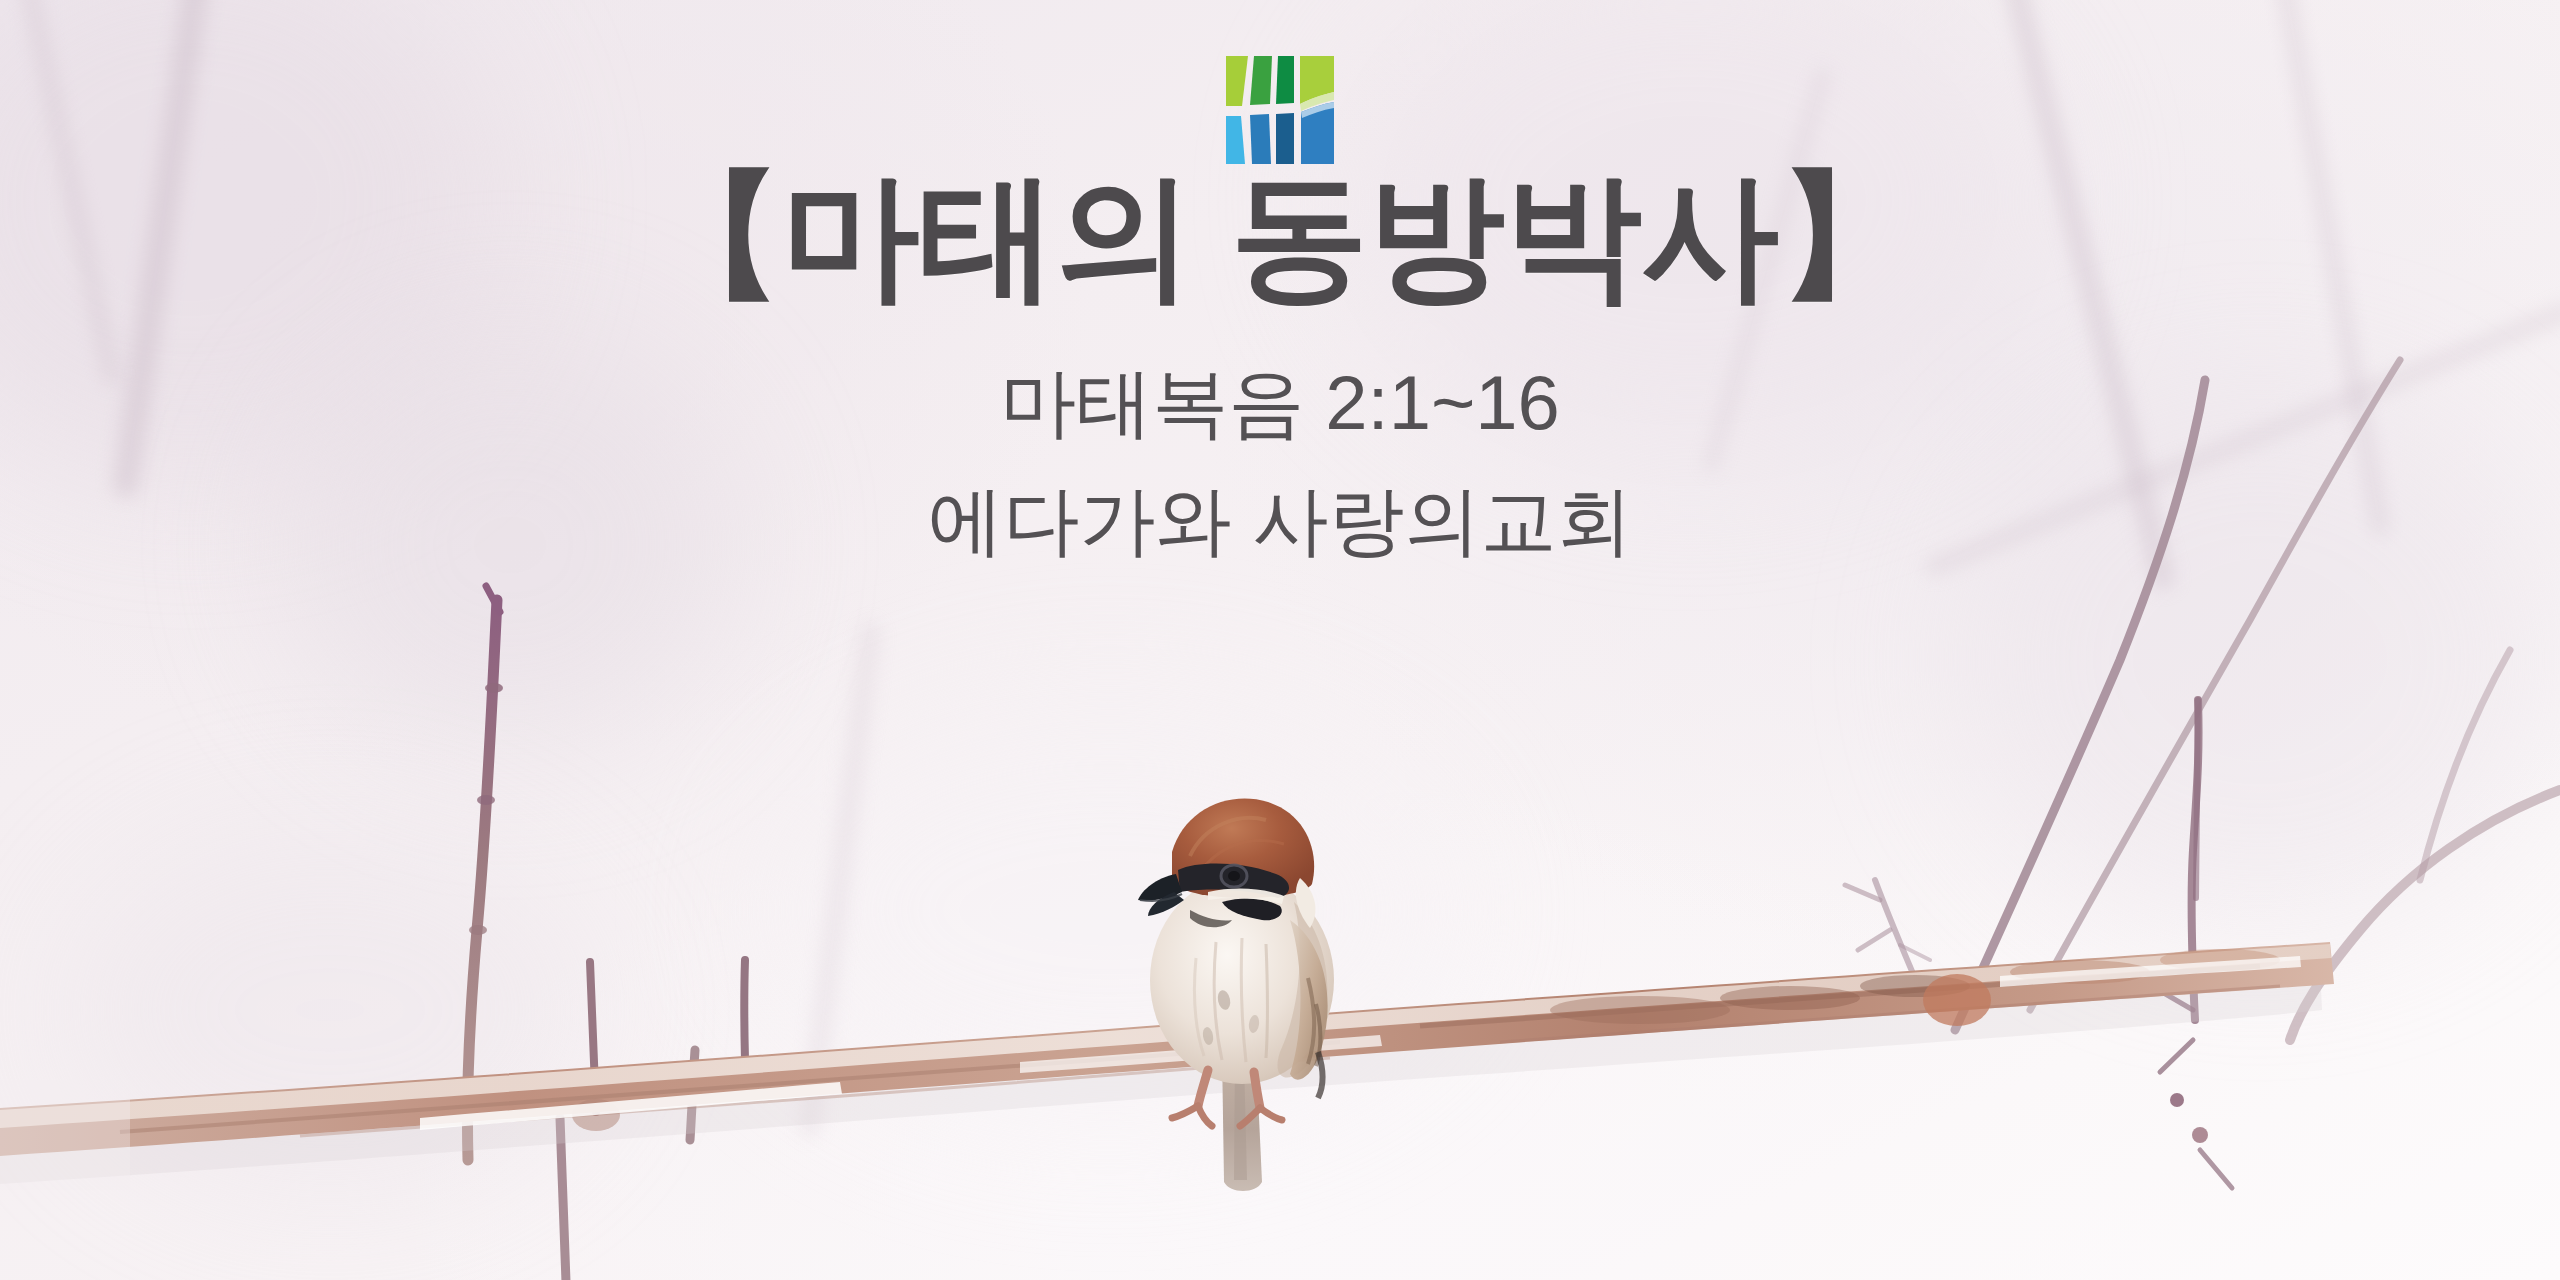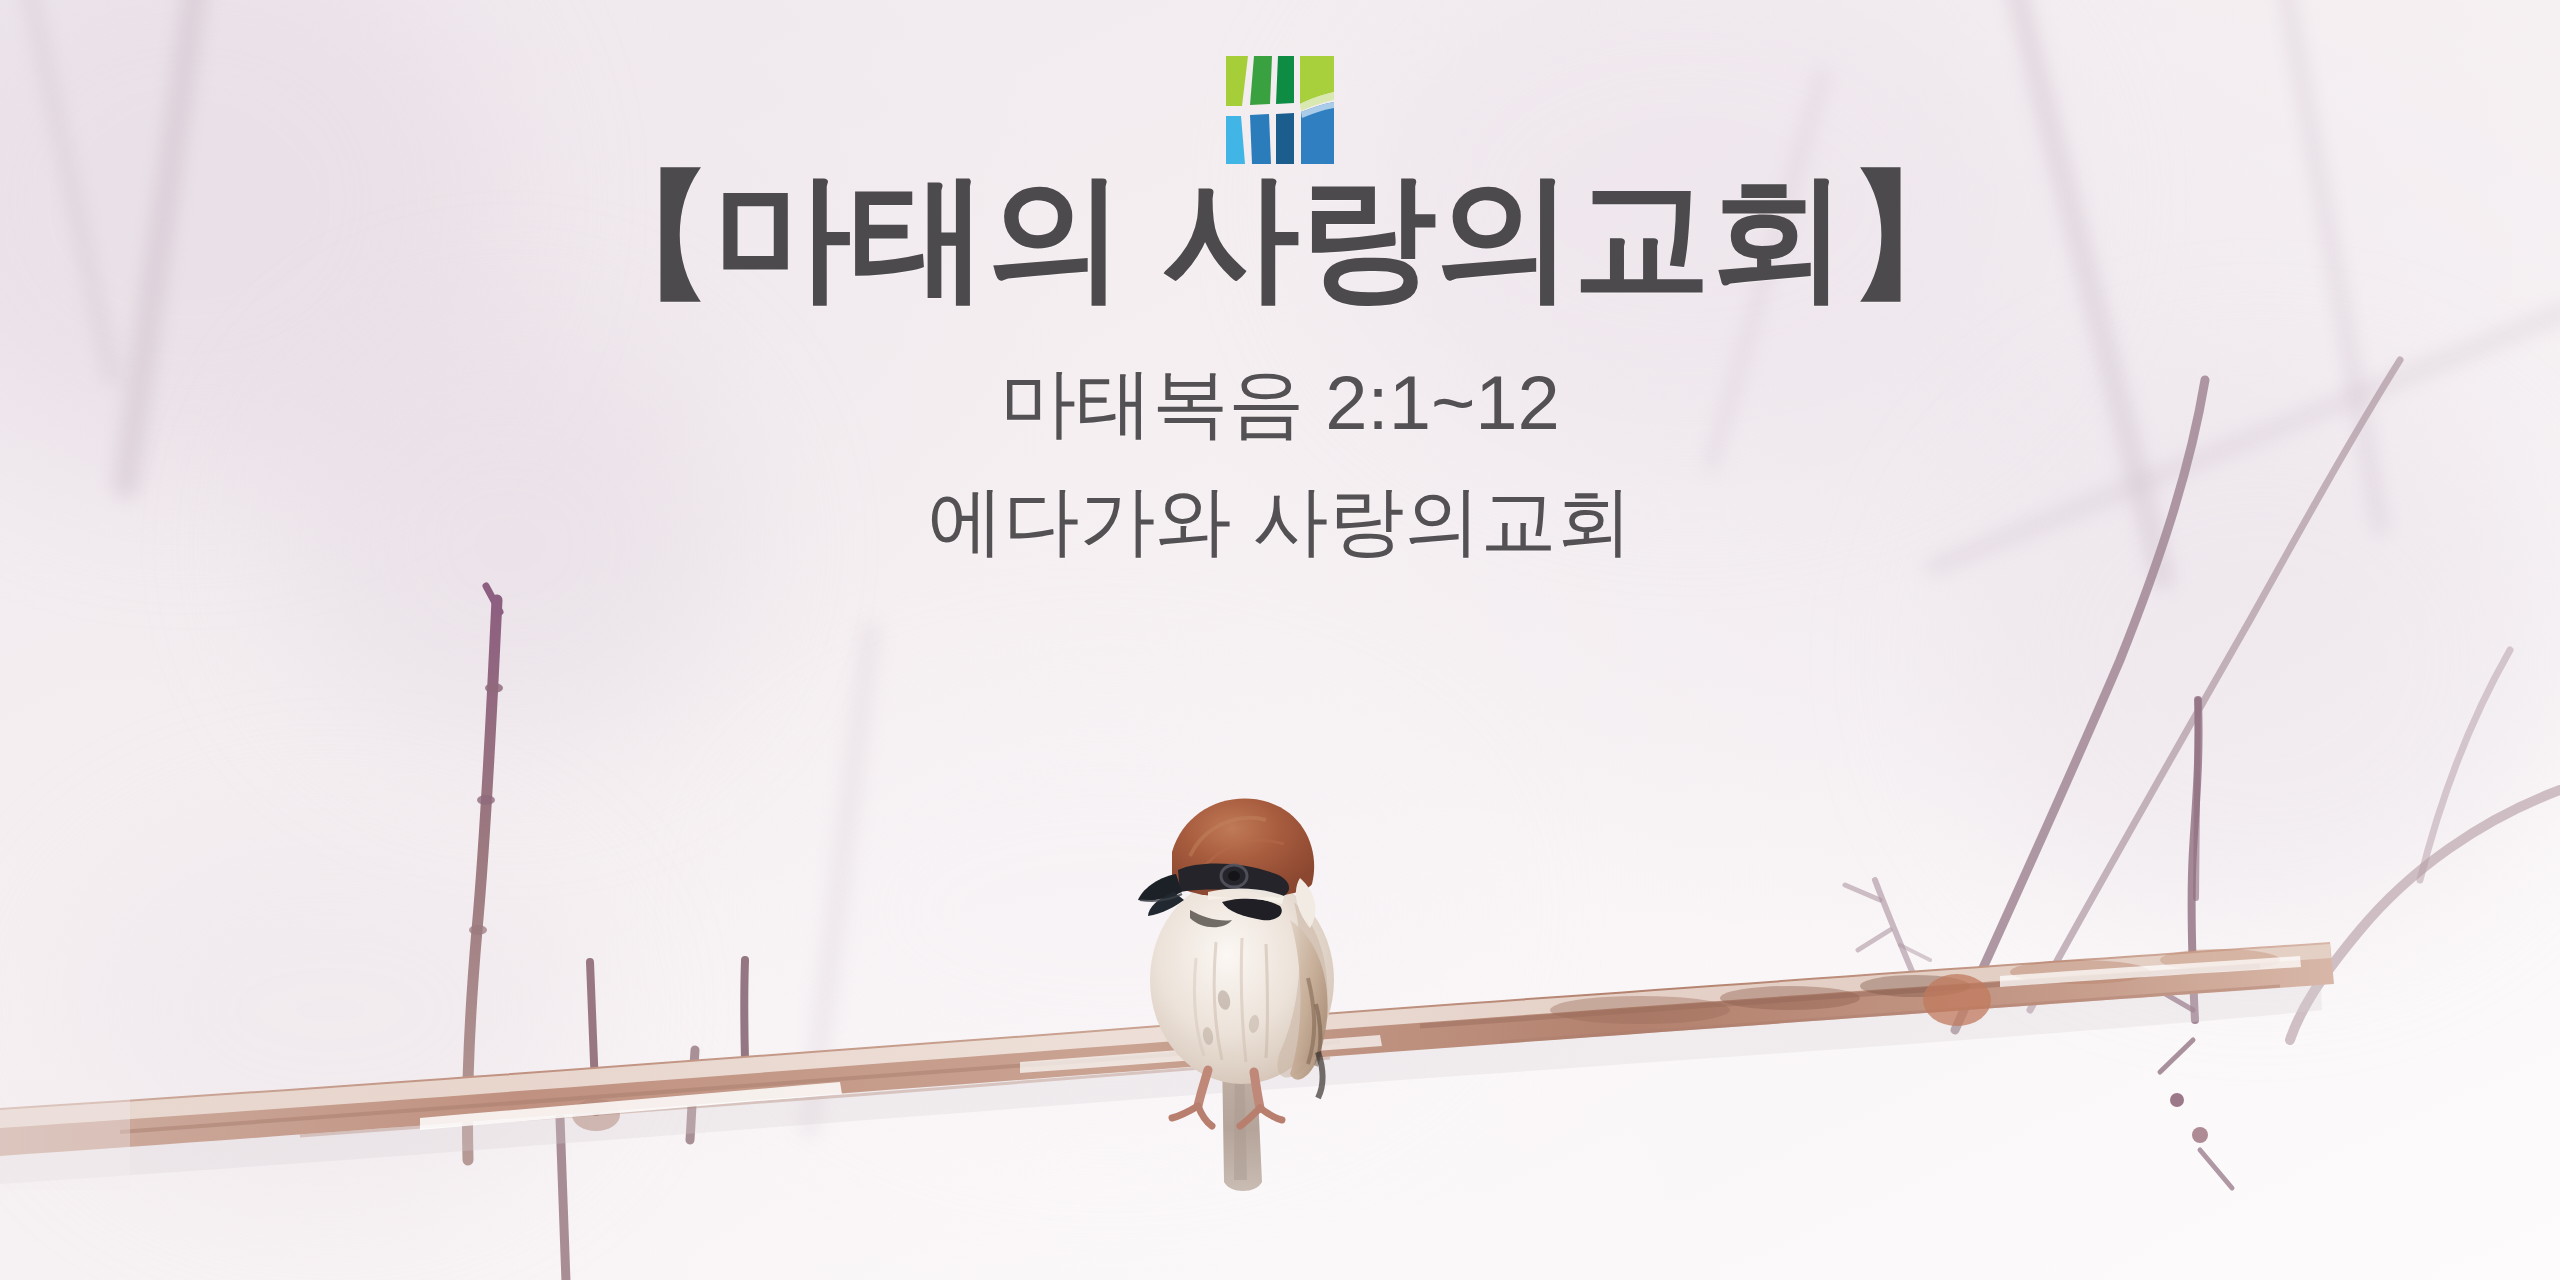--- a/index.html
+++ b/index.html
@@ -293,18 +293,18 @@
       <path d="M32 67 L 51 66 L 53 116 L 34 116 Z" fill="#2b7cba"></path>
       <path d="M58 66 L 76 65 L 76 116 L 58 116 Z" fill="#1b5e8e"></path>
 
       <path d="M83 64 C 94 60, 104 56, 116 54 L 116 116 L 83 116 Z" fill="#2f7fc1"></path>
 
       <path d="M83 64 C 94 60, 104 56, 116 54 L 116 60 C 104 62, 94 66, 84 70 Z" fill="#bfd9ef" opacity=".85"></path>
     </svg>
   </div>
 
   <div id="text-block">
-    <div id="main-title">【마태의 사랑의교회】</div>
-    <div class="sub-line" id="sub-line-1">마태복음 2:1~12</div>
+    <div id="main-title">【마태의 동방박사】</div>
+    <div class="sub-line" id="sub-line-1">마태복음 2:1~16</div>
     <div class="sub-line" id="sub-line-2">에다가와 사랑의교회</div>
   </div>
 
 </div>
 
 </body></html>

